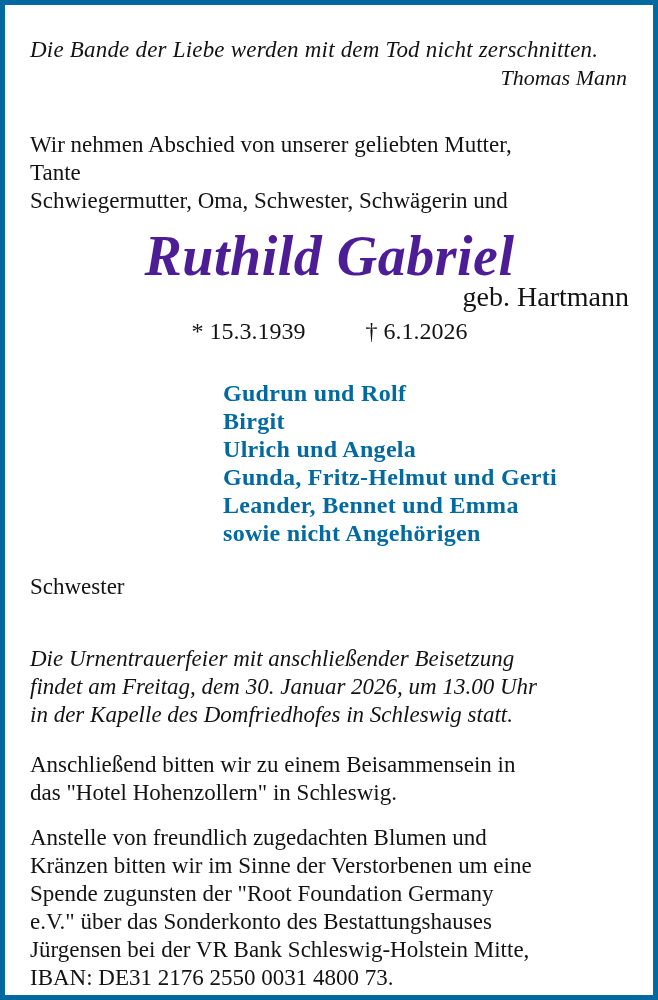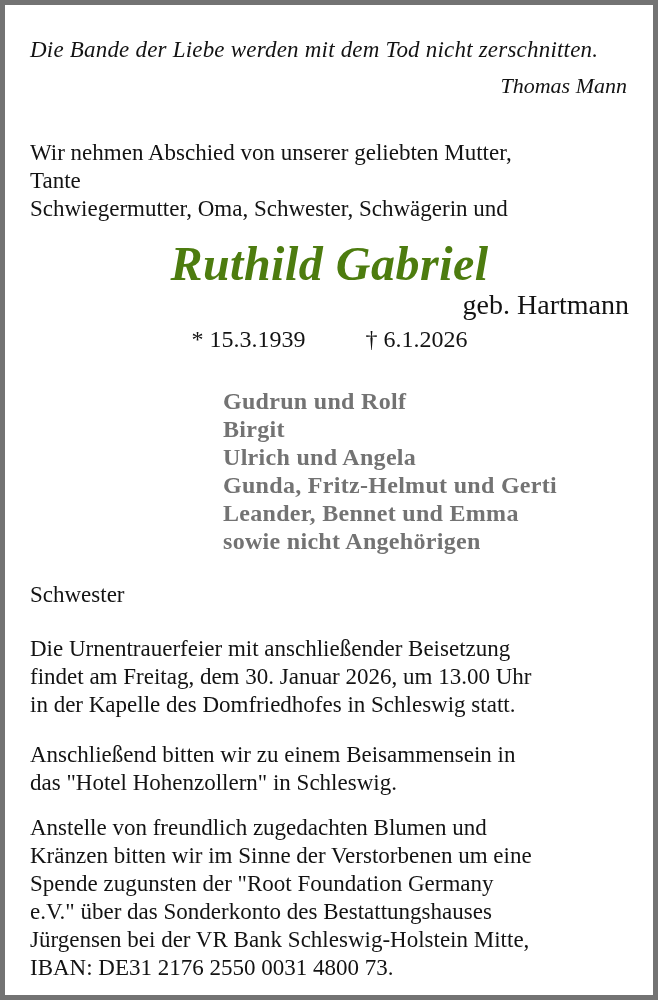--- a/index.html
+++ b/index.html
@@ -6,55 +6,54 @@
     margin: 0;
     padding: 0;
     background: #ffffff;
   }
   .page {
     position: relative;
     width: 658px;
     height: 1000px;
     box-sizing: border-box;
     background: #ffffff;
-    border: 5px solid #737373;
+    border: 5px solid #0369a1;
     padding: 30px 24px 0 25px;
     font-family: "Liberation Serif", "DejaVu Serif", serif;
     color: #131313;
     overflow: hidden;
   }
   .quote-line {
     font-style: italic;
     font-size: 23px;
     line-height: 30px;
     letter-spacing: 0.2px;
     white-space: nowrap;
   }
   .quote-attrib {
     font-style: italic;
     font-size: 22px;
     line-height: 26px;
     text-align: right;
-    margin-top: 8px;
     padding-right: 2px;
   }
   .intro {
     margin-top: 40px;
     font-size: 23px;
     line-height: 28px;
   }
   .name {
     margin-top: 13px;
     text-align: center;
-    font-size: 48px;
+    font-size: 56px;
     line-height: 56px;
     font-weight: bold;
     font-style: italic;
     letter-spacing: 0.5px;
-    color: #4d7c0f;
+    color: #4c1d95;
   }
   .maiden {
     text-align: right;
     font-size: 28px;
     line-height: 26px;
   }
   .dates {
     margin-top: 6px;
     display: flex;
     justify-content: center;
@@ -62,32 +61,32 @@
     font-size: 24px;
     line-height: 30px;
   }
   .mourners {
     margin-top: 33px;
     margin-left: 193px;
     font-weight: bold;
     font-size: 24px;
     line-height: 28px;
     letter-spacing: 0.3px;
-    color: #737373;
+    color: #0369a1;
   }
   .city {
     margin-top: 26px;
     font-size: 23px;
     line-height: 28px;
   }
   .para {
     font-size: 23px;
     line-height: 28px;
   }
-  .para-1 { margin-top: 26px; }
+  .para-1 { margin-top: 44px; font-style: italic; }
   .para-2 { margin-top: 22px; }
   .para-3 { margin-top: 17px; }
   .line { white-space: nowrap; }
 </style>
 </head>
 <body>
 
 <div class="page">
 
   <div>

